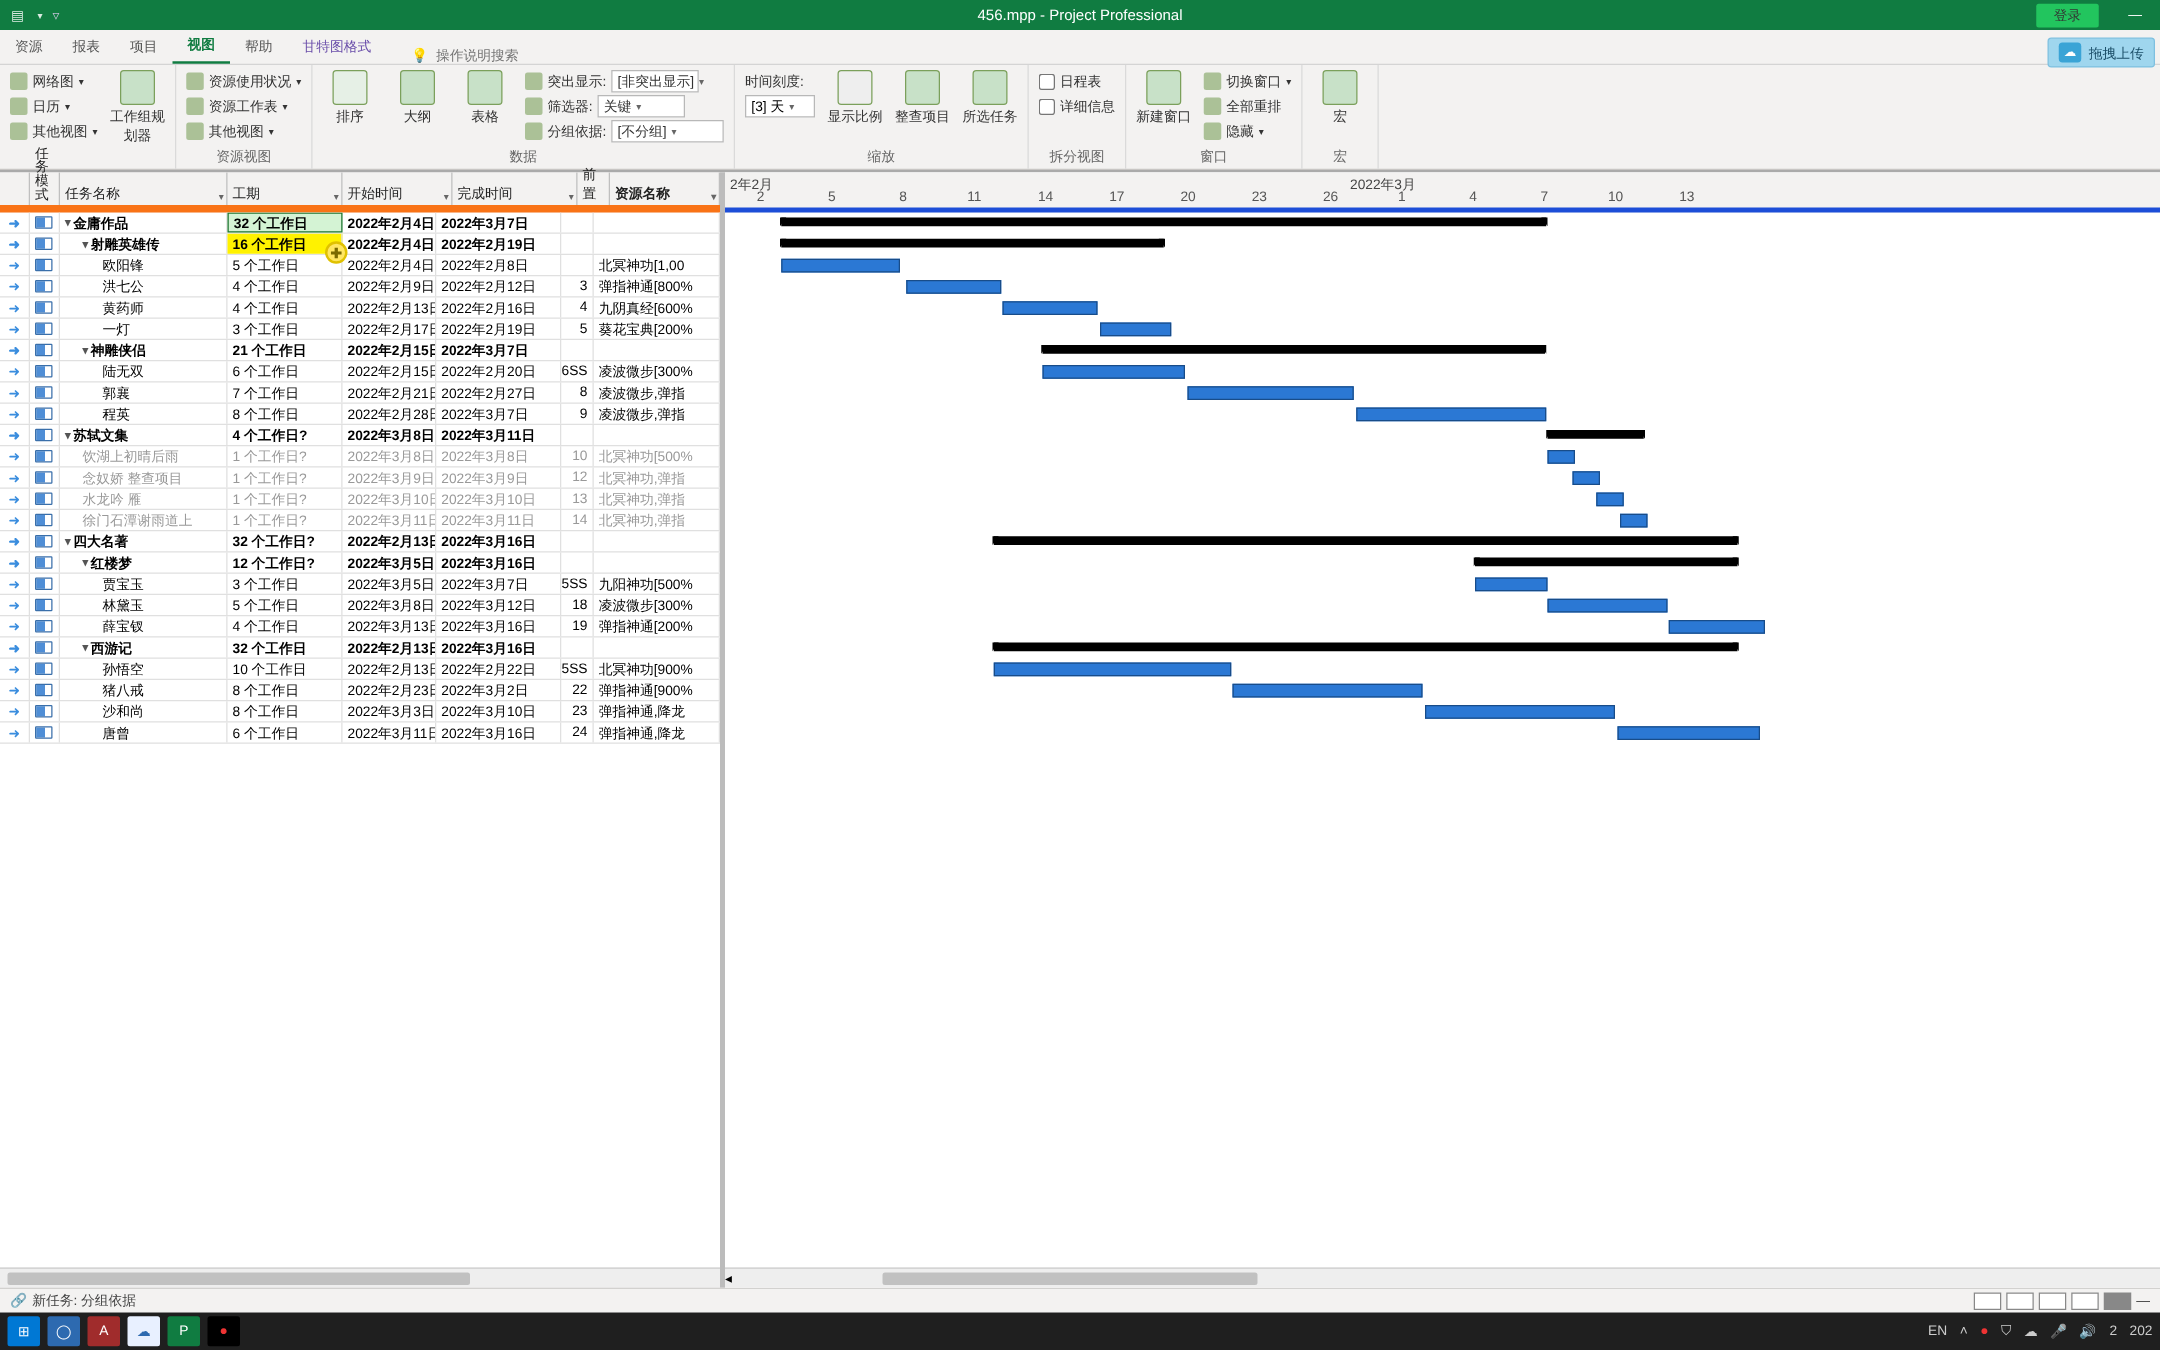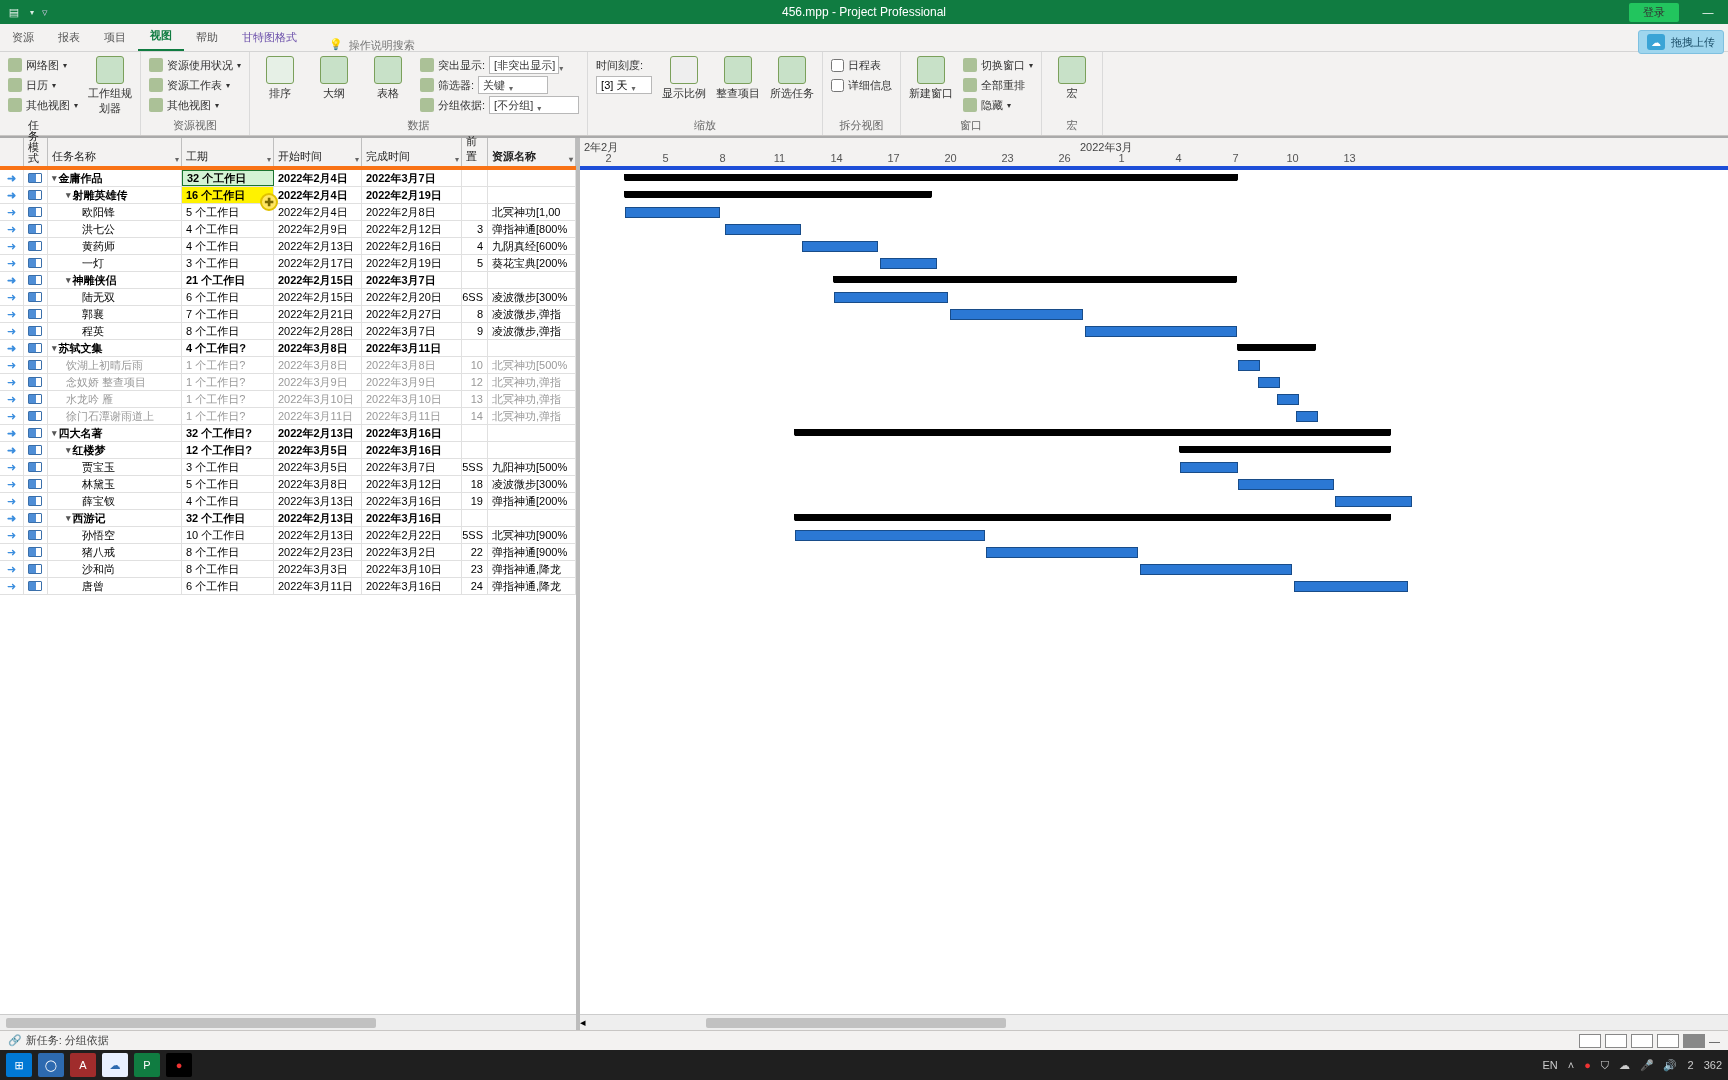--- a/index.html
+++ b/index.html
@@ -28,42 +28,42 @@
 
 .ribbon { background: #f3f2f1; height: 84px; display: flex; border-bottom: 1px solid #c8c6c4; }
 .rgroup { border-right: 1px solid #dadada; padding: 4px 8px 0 8px; display:flex; flex-direction:column; justify-content:space-between; }
 .rgroup .rcontent { display:flex; gap:10px; align-items:flex-start; height:62px; }
 .rgroup .rlabel { text-align:center; color:#666; font-size:11px; padding-bottom:2px; }
 .btncol { display:flex; flex-direction:column; gap:2px; }
 .btncol .smallbtn { display:flex; align-items:center; gap:4px; color:#333; white-space:nowrap; height:18px; }
 .smallbtn .ico { width:14px; height:14px; background:#7ba05b; border-radius:2px; opacity:.6; }
 .bigbtn { display:flex; flex-direction:column; align-items:center; justify-content:center; gap:2px; width:44px; text-align:center; color:#333; }
 .bigbtn .bigico { width:28px; height:28px; background:#c8e1c8; border:1px solid #7ba05b; border-radius:3px; }
-.combo { border:1px solid #b8b8b8; background:#fff; height:18px; display:flex; align-items:flex-end; padding:0 4px; gap:4px; }
+.combo { border:1px solid #b8b8b8; background:#fff; height:18px; display:flex; align-items:center; padding:0 4px; gap:4px; }
 .combo .dd { color:#666; font-size:8px; }
 
 
 .splitview { display:flex; height: calc(1080px - 24px - 28px - 84px - 20px - 30px ); border-top: 2px solid #aaa; }
 .gridpane { width: 580px; display:flex; flex-direction:column; border-right: 4px solid #bcbcbc; position:relative; }
 .gantpane { flex:1; overflow:hidden; position:relative; background:#fff; }
 
 
-.ghdr { display:flex; background:#f3f2f1; border-bottom:4px solid #f97316; height:32px; align-items:stretch; }
+.ghdr { display:flex; background:#f3f2f1; border-bottom:6px solid #f97316; height:32px; align-items:stretch; }
 .ghdr .gcol { border-right:1px solid #bfbfbf; display:flex; align-items:flex-end; padding:0 4px 2px 4px; color:#222; position:relative; }
 .ghdr .gcol.c0{width:24px;} .ghdr .gcol.c1{width:24px;} .ghdr .gcol.c2{width:134px;align-items:flex-end;}
 .ghdr .gcol.c3{width:92px;} .ghdr .gcol.c4{width:88px;} .ghdr .gcol.c5{width:100px;}
 .ghdr .gcol.c6{width:26px; font-size:9px; } .ghdr .gcol.c7{flex:1;font-weight:bold;}
 .ghdr .dd { position:absolute; right:2px; bottom:2px; font-size:8px; color:#666; }
 
 
 .grows { flex:1; overflow:hidden; }
 .grow { display:flex; height:17px; border-bottom:1px solid #e0e0e0; align-items:center; }
 .grow .cell { border-right:1px solid #e0e0e0; height:100%; display:flex; align-items:center; padding:0 4px; overflow:hidden; white-space:nowrap; }
 .grow .c0{width:24px; justify-content:center; color:#3a8dde;} .grow .c1{width:24px;}
-.grow .c2{width:134px;} .grow .c3{width:92px;} .grow .c4{width:88px;} .grow .c5{width:100px;}
+.grow .c2{width:134px;} .grow .c3{width:92px;} .grow .c4{width:75px;} .grow .c5{width:100px;}
 .grow .c6{width:26px; justify-content:flex-end;} .grow .c7{flex:1;}
 .grow.summary { font-weight:700; }
 .grow .indent0{padding-left:4px;} .grow .indent1{padding-left:18px;} .grow .indent2{padding-left:34px;}
 .grow .caret::before { content:"▾"; margin-right:2px; font-size:9px; color:#555; }
 .grow .tmicon { width:14px; height:10px; background:linear-gradient(to right,#4f8ed6 60%, transparent 60%); border:1px solid #3a6faa; border-radius:1px; }
 .grow.dim { color:#999; }
 
 
 .cell.sel { background:#d4f3d4; border:1px solid #1c7430; }
 .cell.hl { background:#fff200; }
@@ -771,15 +771,15 @@
     </div>
   <div class="tray">
     <span>EN</span>
     <span>˄</span>
     <span style="color:#e33">●</span>
     <span>⛉</span>
     <span>☁</span>
     <span>🎤</span>
     <span>🔊</span>
     <span>2</span>
-    <span>362</span>
+    <span>202</span>
   </div>
 </div>
 
 </body></html>

